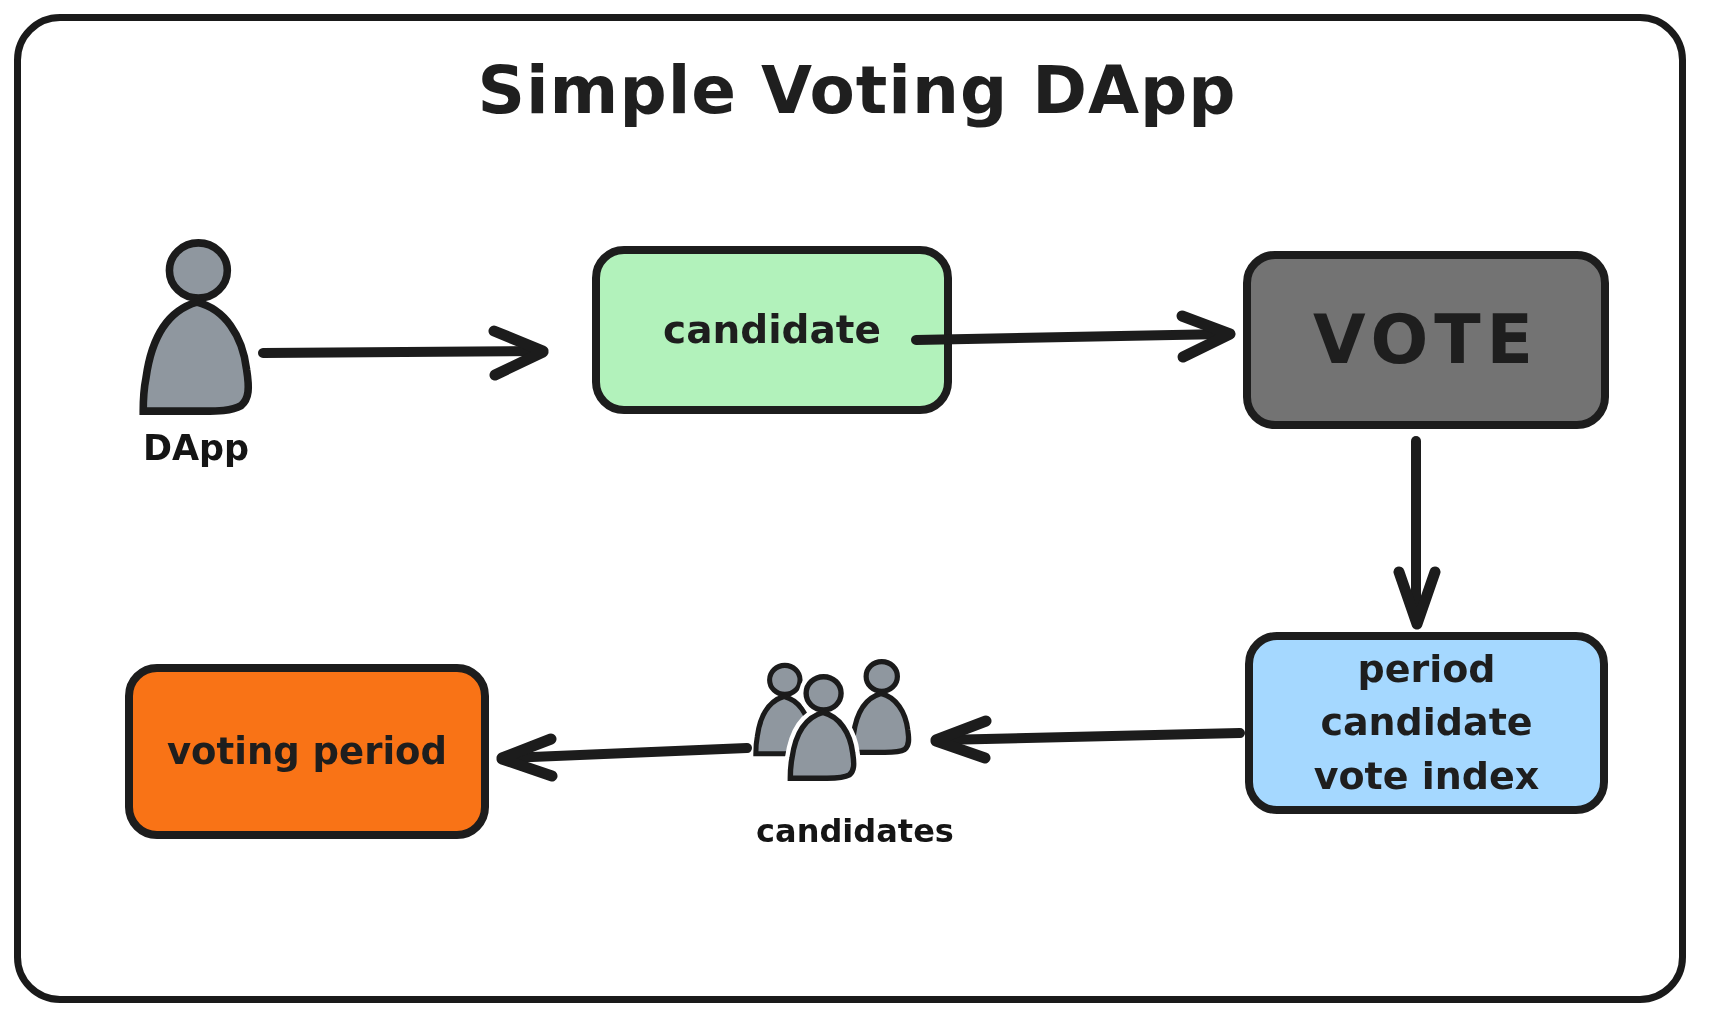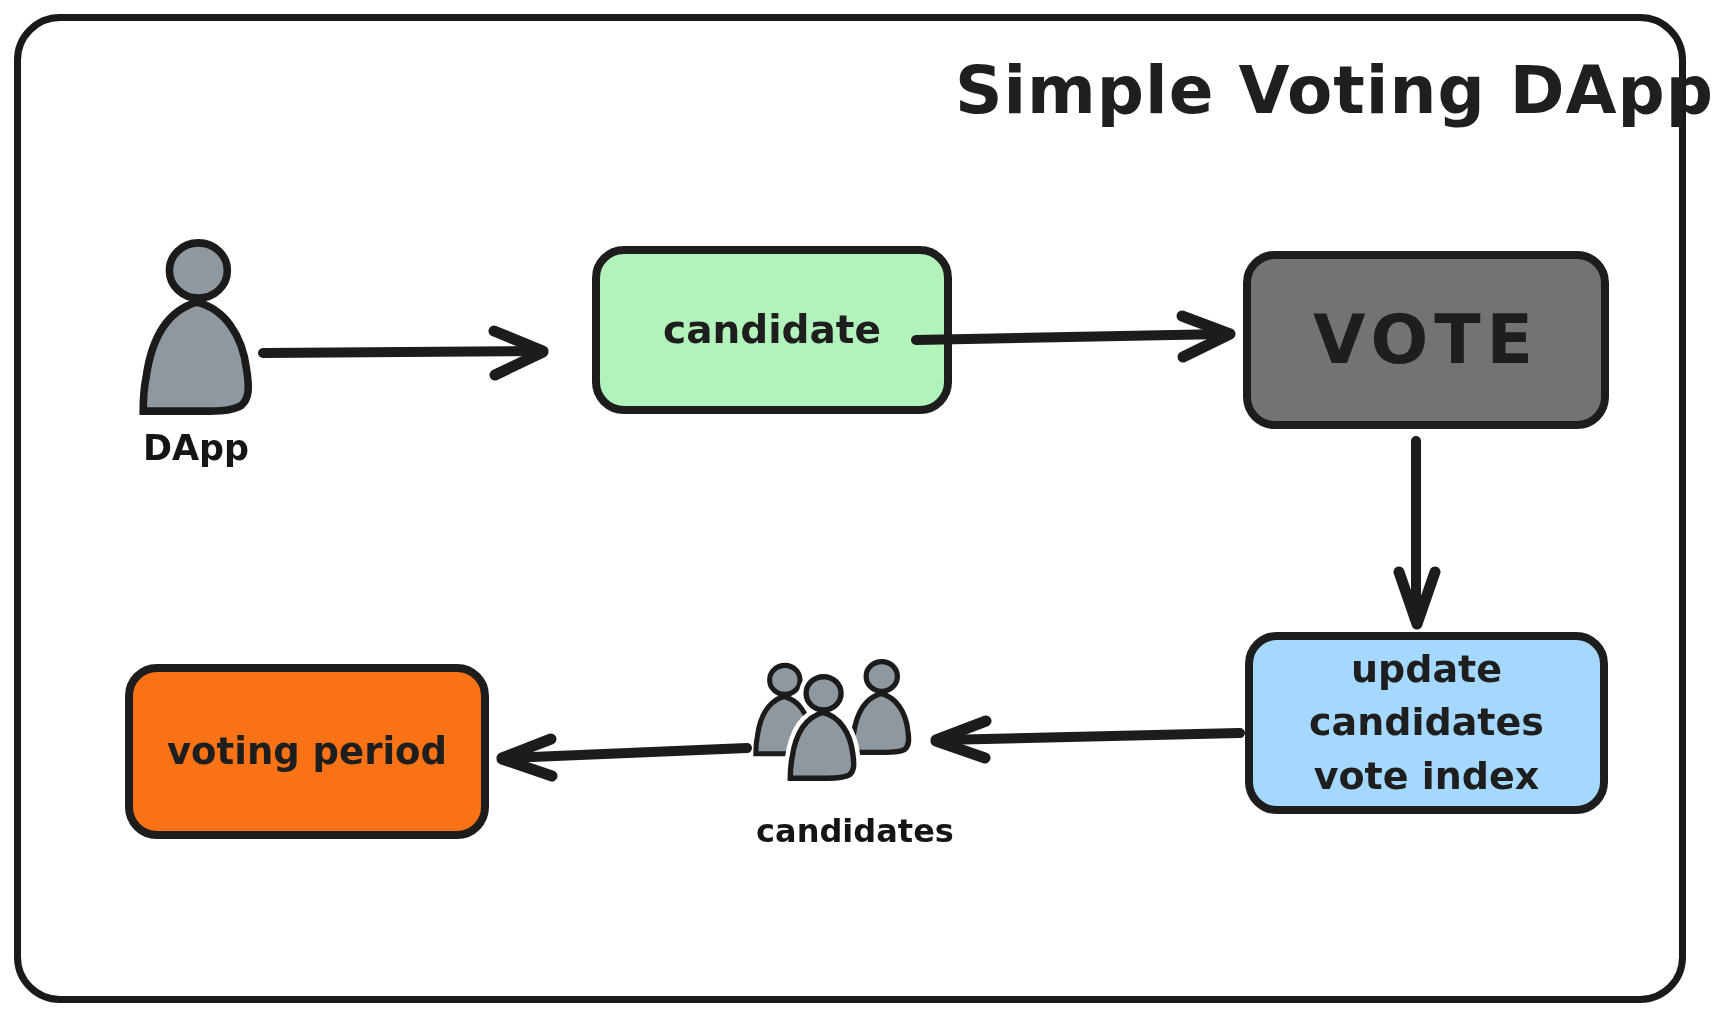--- a/index.html
+++ b/index.html
@@ -5,21 +5,21 @@
   html,body{margin:0;padding:0;background:#ffffff;}
   .canvas{
     position:relative;width:1714px;height:1031px;background:#ffffff;overflow:hidden;
     font-family:"DejaVu Sans",sans-serif;color:#1e1e1e;
   }
   .frame{
     position:absolute;left:14px;top:14px;width:1672px;height:989px;
     border:7px solid #1a1a1a;border-radius:46px;box-sizing:border-box;
   }
   .title{
-    position:absolute;left:0;top:52px;width:100%;text-align:right;
+    position:absolute;left:0;top:52px;width:100%;text-align:center;
     font-size:66px;font-weight:600;letter-spacing:1px;color:#1f1f1f;
   }
   .node{
     position:absolute;box-sizing:border-box;border:8px solid #1d1d1d;border-radius:32px;
     display:flex;flex-direction:column;align-items:center;justify-content:center;
     text-align:center;font-weight:600;line-height:1.4;
   }
   .node-candidate-index{left:552px;top:246px;width:360px;height:168px;font-size:39px;}
   .node-vote{left:1243px;top:251px;width:366px;height:178px;font-size:68px;letter-spacing:6px;}
   .node-update-count{left:1245px;top:632px;width:363px;height:182px;font-size:38px;}
@@ -58,21 +58,21 @@
 
   <div class="node node-candidate-index" style="background-color: rgb(178, 242, 187); margin-left: 40px;">
     <span>candidate</span>
   </div>
 
   <div class="node node-vote" style="background-color: #737373;">
     <span>VOTE</span>
   </div>
 
   <div class="node node-update-count" style="background-color: rgb(165, 216, 255);">
-    <span>update candidates</span>
+    <span>period candidate</span>
     <span>vote index</span>
   </div>
 
   <svg class="icon-candidates" viewBox="0 0 190 145">
     <use href="#person" transform="translate(6,12) scale(0.74)" stroke="#1b1b1b" stroke-width="7" fill="#8f979f"></use>
     <use href="#person" transform="translate(104,8) scale(0.76)" stroke="#1b1b1b" stroke-width="7" fill="#8f979f"></use>
     <use href="#person" transform="translate(40,23) scale(0.85)" stroke="#ffffff" stroke-width="17" fill="#ffffff"></use>
     <use href="#person" transform="translate(40,23) scale(0.85)" stroke="#1b1b1b" stroke-width="6.5" fill="#8f979f"></use>
   </svg>
   <div class="actor-label label-candidates">candidates</div>

